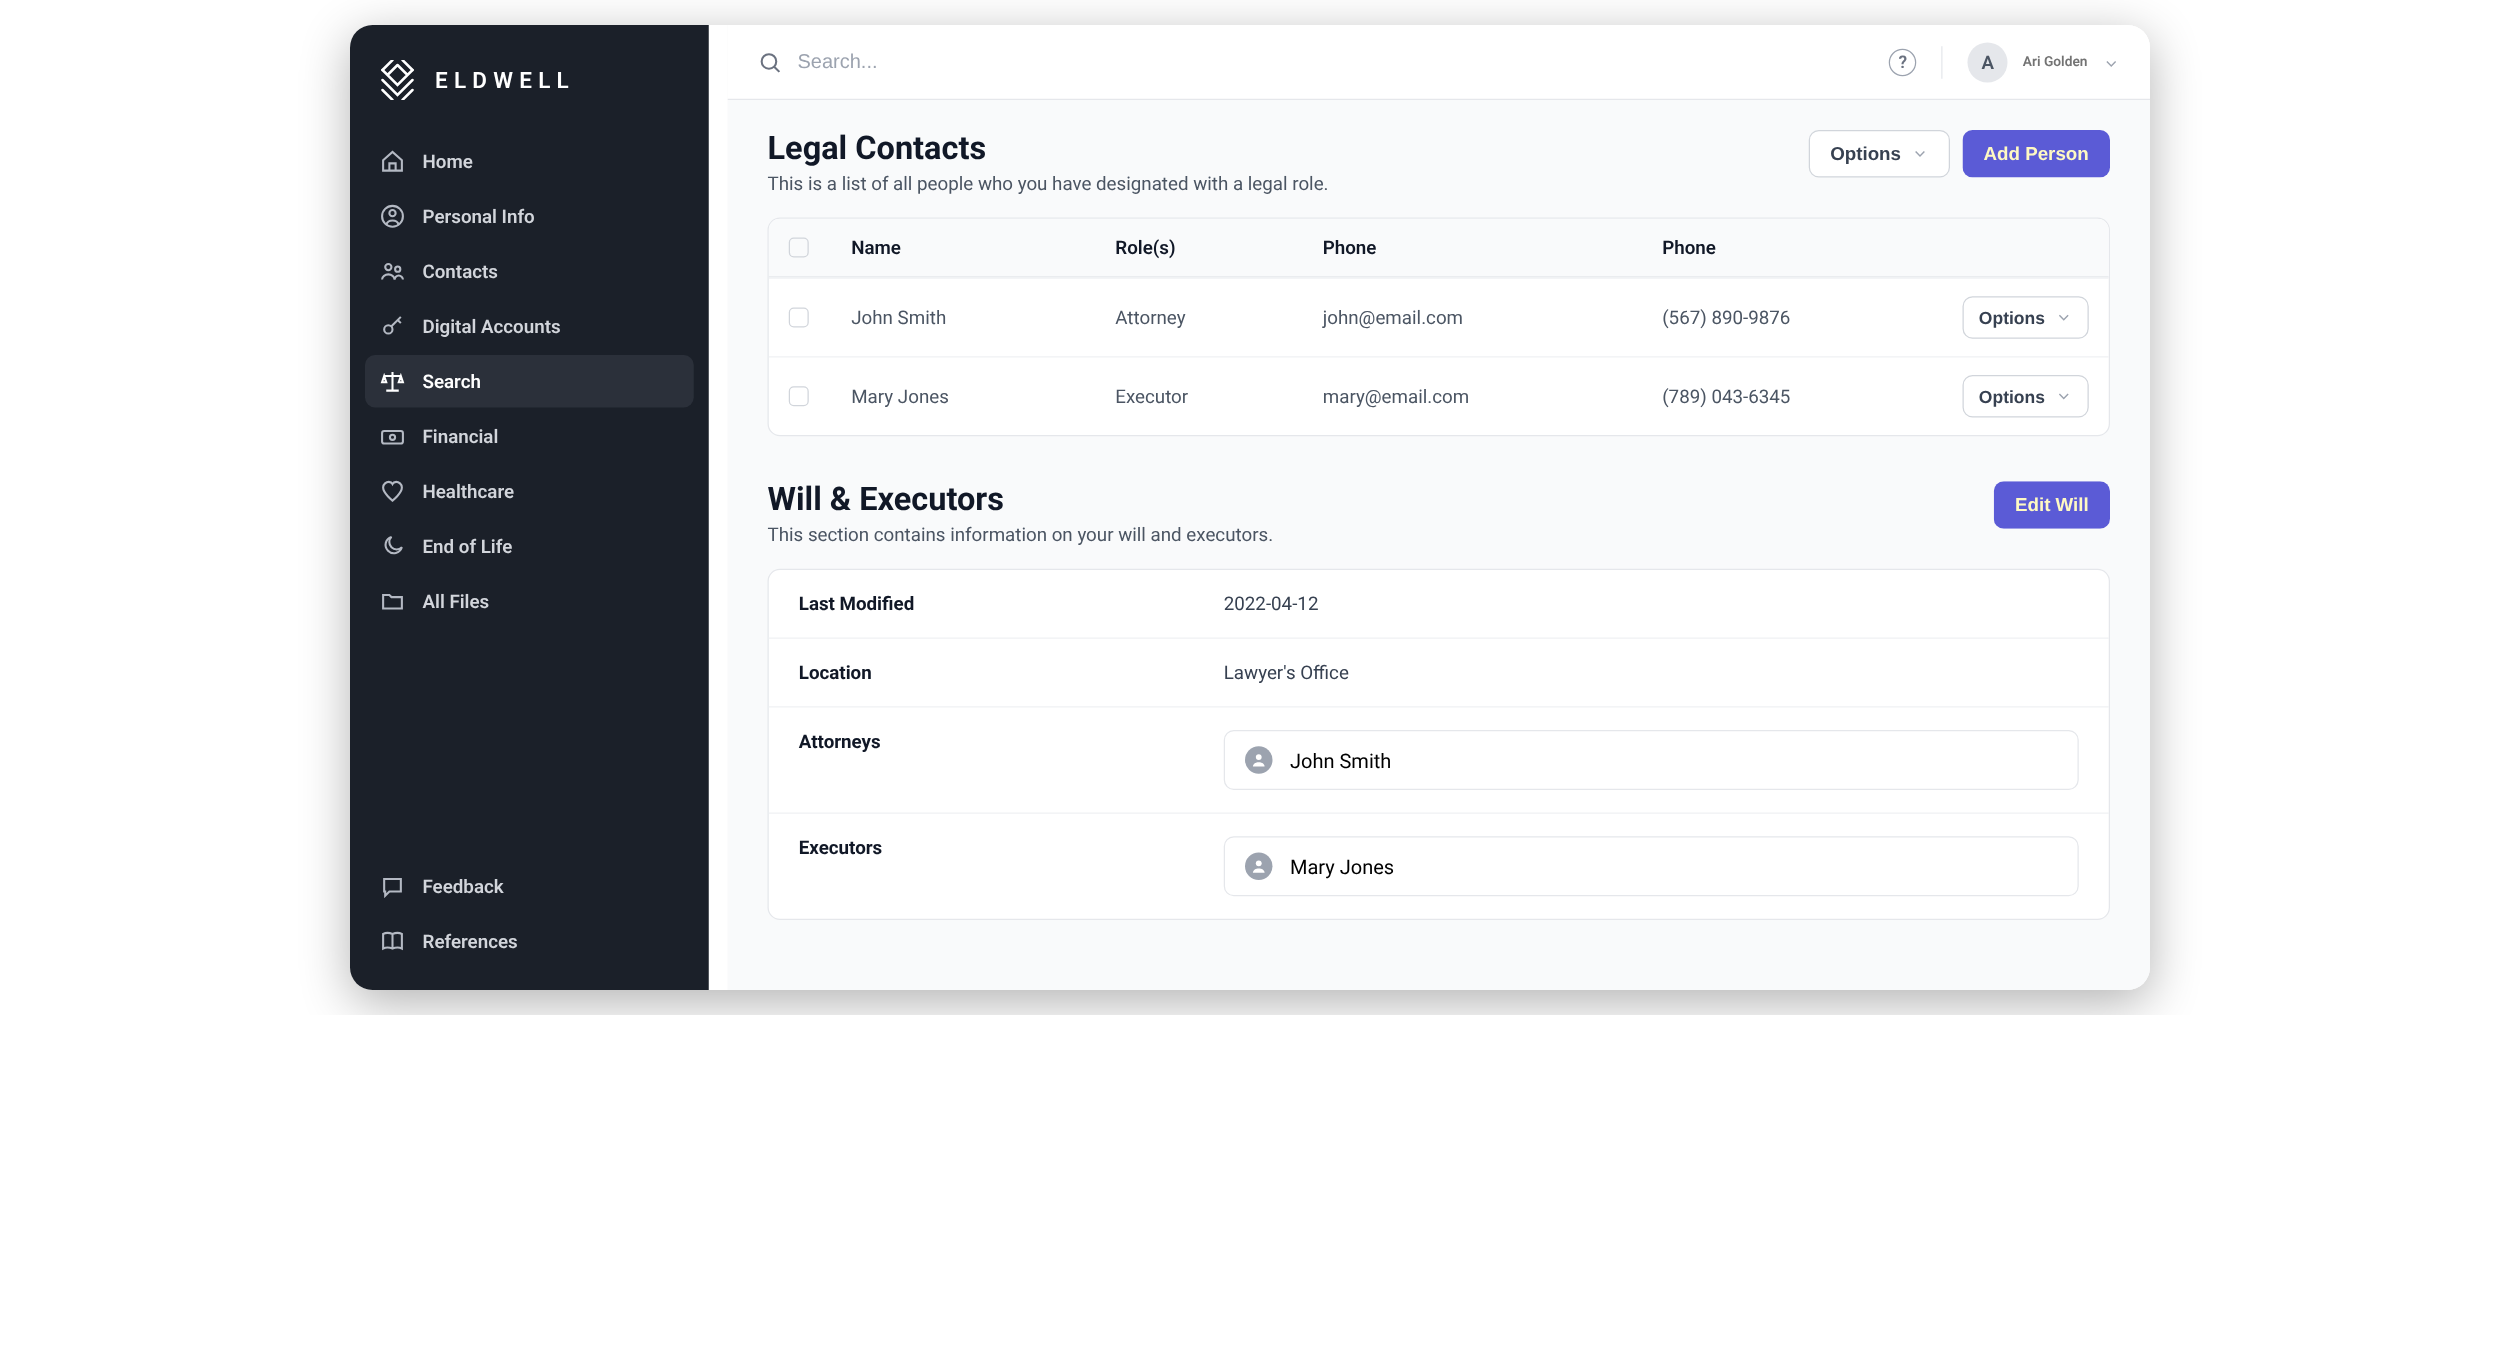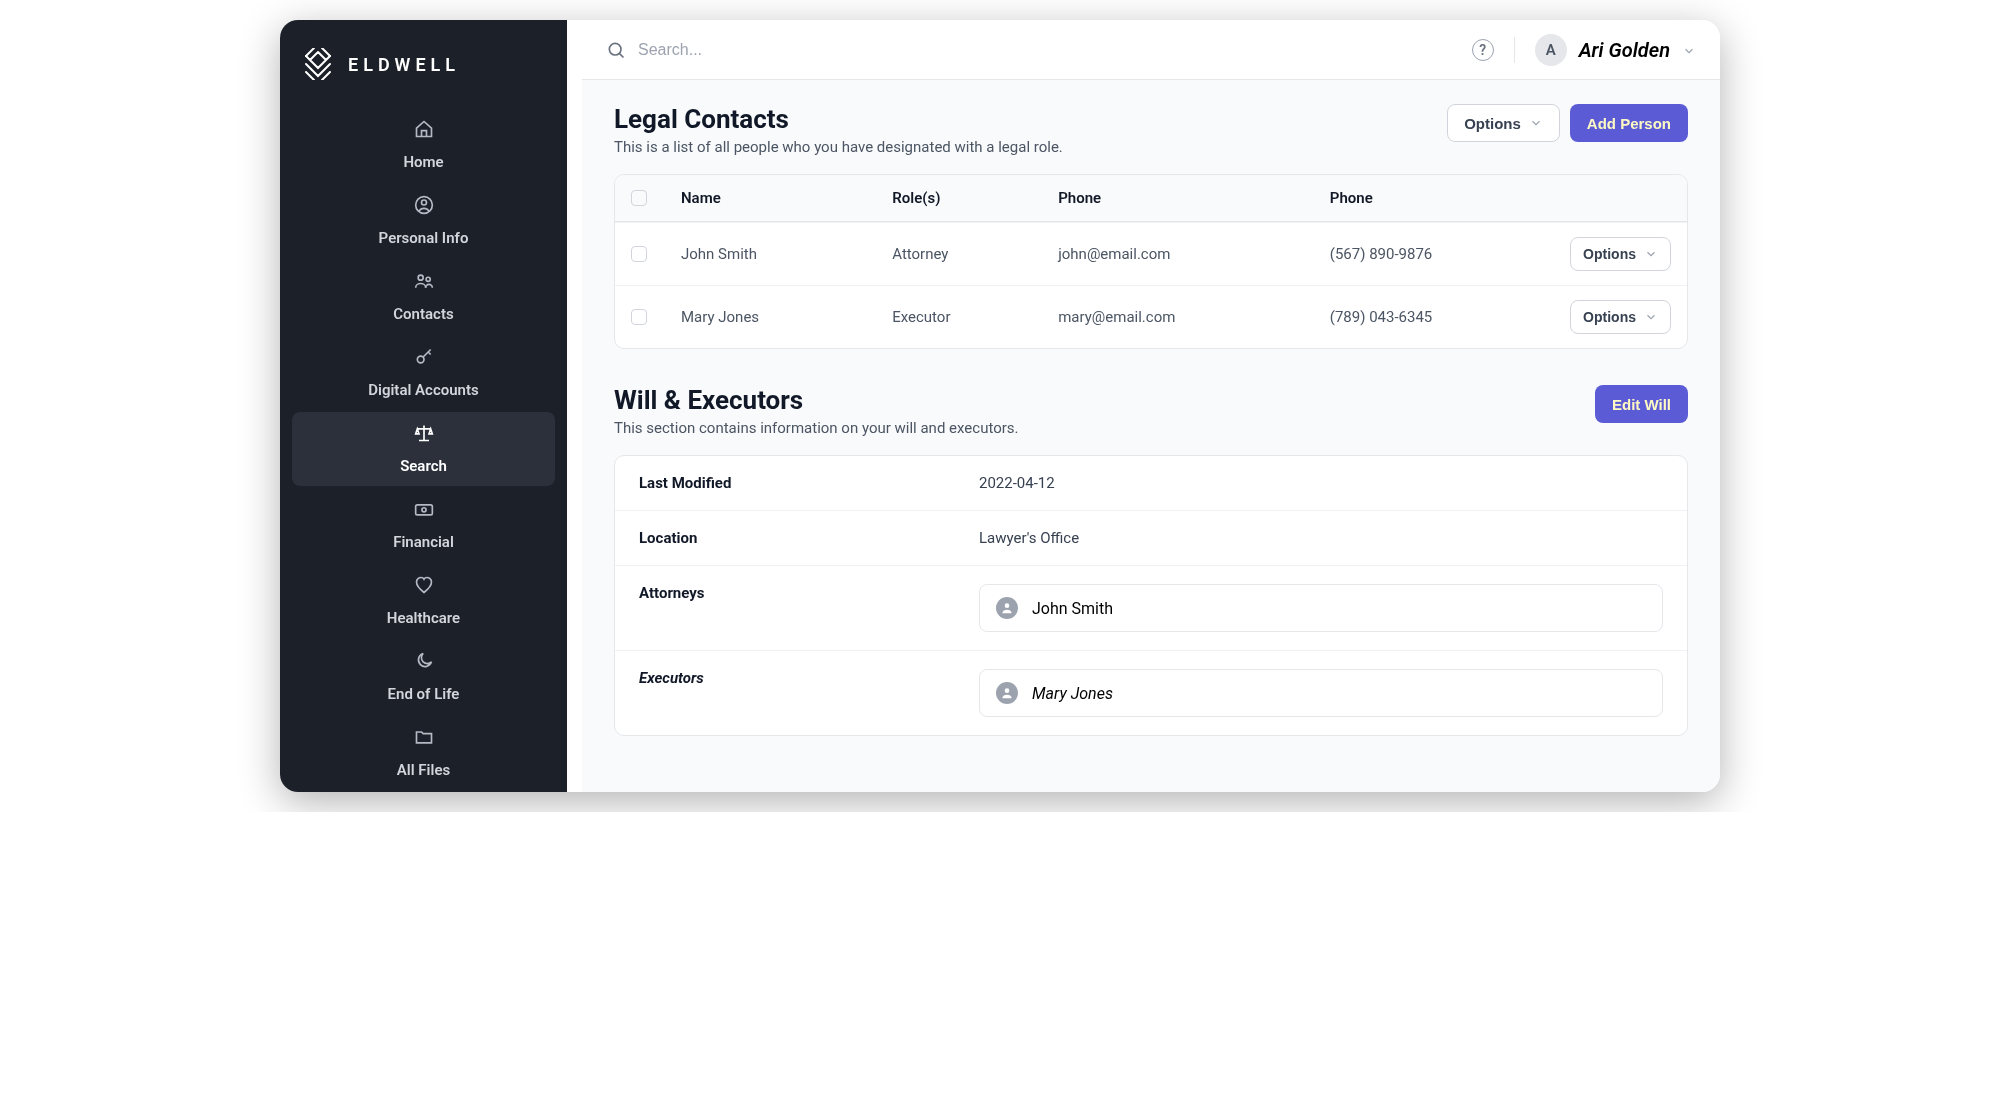--- a/index.html
+++ b/index.html
@@ -54,21 +54,20 @@
   .nav-item {
     display: flex;
     align-items: center;
     gap: 14px;
     padding: 11px 12px;
     border-radius: 8px;
     color: #d2d5db;
     font-size: 15px;
     font-weight: 600;
     cursor: pointer;
-    flex-direction: column;
   }
   .nav-item.active {
     background: #2b303a;
     color: #fff;
   }
   .nav-item .ico {
     width: 20px; height: 20px;
     flex-shrink: 0;
     color: #b4b9c3;
   }
@@ -127,24 +126,23 @@
   .avatar {
     width: 32px; height: 32px;
     border-radius: 50%;
     background: #e5e7eb;
     display: flex; align-items: center; justify-content: center;
     color: #4b5563;
     font-weight: 600;
     font-size: 15px;
   }
   .username {
-    font-size: 20px;
-    font-weight: 600;
-    color: #000000;
-    font-style: italic;
+    font-size: 11px;
+    font-weight: 600;
+    color: #737373;
   }
   .chev { width: 14px; height: 14px; color: #9ca3af; }
   .content {
     padding: 24px 32px;
     overflow-y: auto;
     flex: 1;
   }
   .section-head {
     display: flex;
     justify-content: space-between;
@@ -226,21 +224,21 @@
     border-radius: 10px;
     margin-top: 8px;
   }
   .will-row {
     display: grid;
     grid-template-columns: 340px 1fr;
     align-items: flex-start;
     padding: 18px 24px;
     border-bottom: 1px solid #f0f1f3;
   }
-  .will-row:last-child { border-bottom: none; font-style: italic; }
+  .will-row:last-child { border-bottom: none; }
   .will-label { font-weight: 700; color: #111827; font-size: 15px; }
   .will-val { color: #374151; font-size: 15px; }
   .person-chip {
     display: flex;
     align-items: center;
     gap: 14px;
     border: 1px solid #e5e7eb;
     border-radius: 8px;
     padding: 12px 16px;
   }

